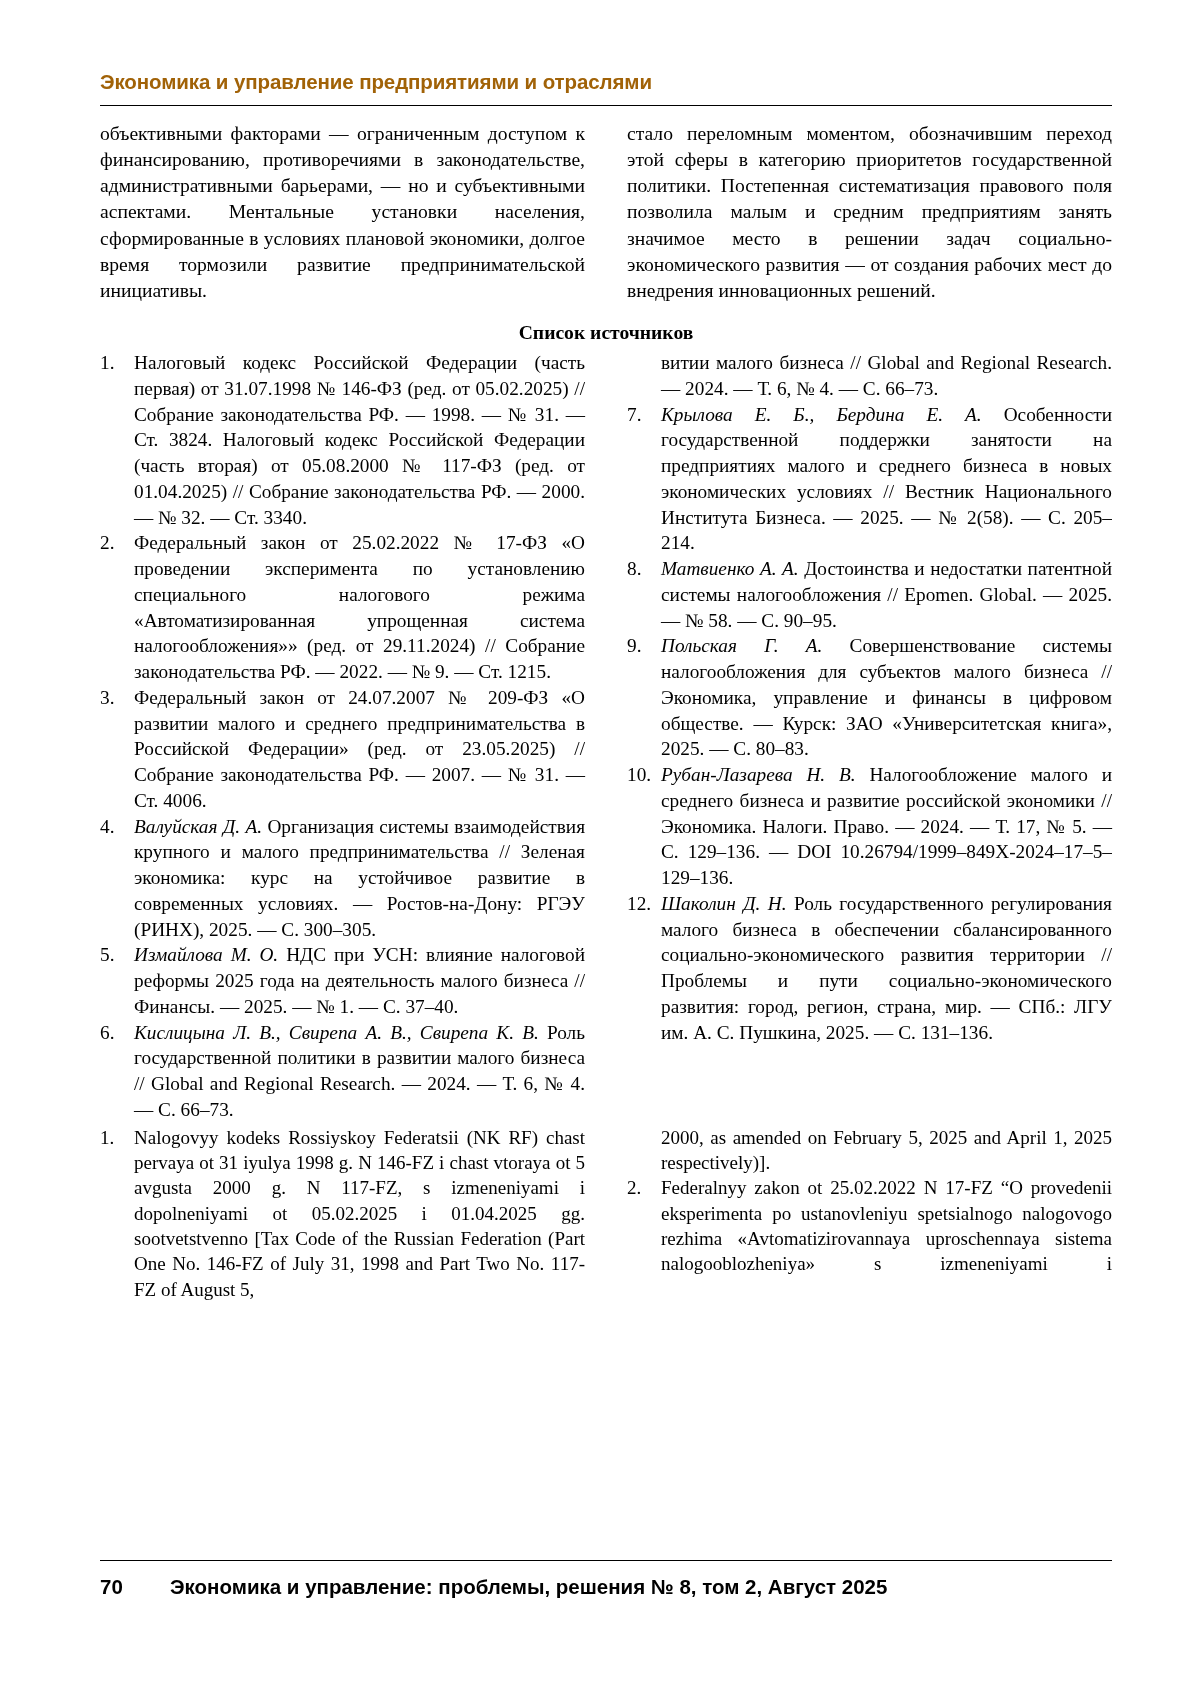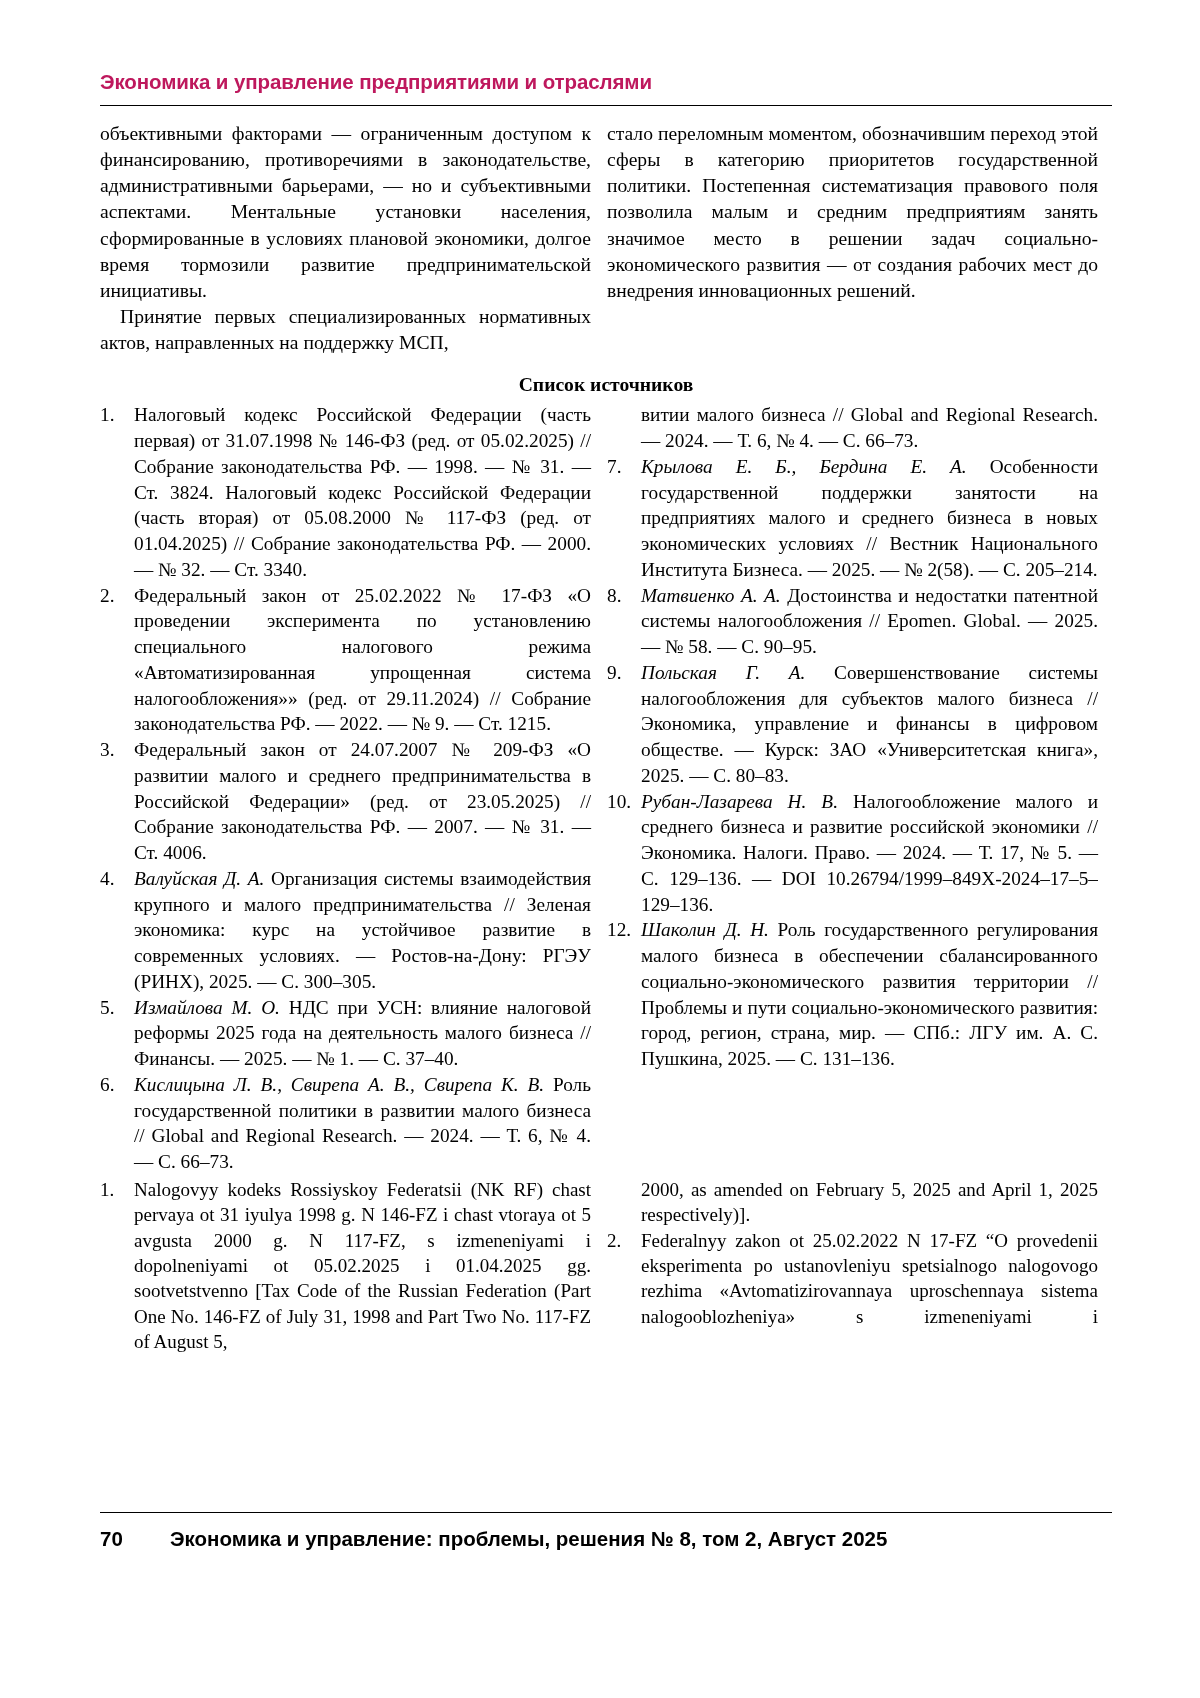--- a/index.html
+++ b/index.html
@@ -26,30 +26,30 @@
     position: absolute;
     left: 100px;
     top: 70px;
     width: 1012px;
   }
   .running-head {
     font-family: "Liberation Sans", sans-serif;
     font-weight: bold;
     font-size: 20.5px;
     letter-spacing: -0.1px;
-    color: #be185d;
+    color: #a16207;
     padding-bottom: 11px;
   }
   .rule {
     border-bottom: 1.6px solid #000;
     width: 100%;
   }
   .cols {
     display: flex;
-    gap: 16px;
+    gap: 42px;
     margin-top: 15px;
   }
   .col {
     width: 491px;
   }
   p.body {
     margin: 0;
     font-size: 19.6px;
     line-height: 1.335;
     text-align: justify;
@@ -99,21 +99,21 @@
     font-size: 19px;
     line-height: 1.335;
   }
   .spread {
     text-align: justify;
     text-align-last: justify;
   }
   .footer {
     position: absolute;
     left: 100px;
-    top: 1512px;
+    top: 1560px;
     width: 1012px;
   }
   .footer-rule {
     border-bottom: 1.6px solid #000;
     width: 100%;
   }
   .footer-row {
     display: flex;
     align-items: baseline;
     margin-top: 14px;
@@ -137,21 +137,20 @@
 <div class="page">
 
   <div class="content">
 
     <div class="running-head">Экономика и управление предприятиями и отраслями</div>
     <div class="rule"></div>
 
     <div class="cols">
       <div class="col">
         <p class="body">объективными факторами — ограниченным доступом к финансированию, противоречиями в законодательстве, административными барьерами, — но и субъективными аспектами. Ментальные установки населения, сформированные в условиях плановой экономики, долгое время тормозили развитие предпринимательской инициативы.</p>
-        <p class="body indent">Принятие первых специализированных нормативных актов, направленных на поддержку МСП,</p>
       </div>
       <div class="col">
         <p class="body">стало переломным моментом, обозначившим переход этой сферы в категорию приоритетов государственной политики. Постепенная систематизация правового поля позволила малым и средним предприятиям занять значимое место в решении задач социально-экономического развития — от создания рабочих мест до внедрения инновационных решений.</p>
       </div>
     </div>
 
     <div class="section-title">Список источников</div>
 
     <div class="cols" style="margin-top:2px;">
       <div class="col">

